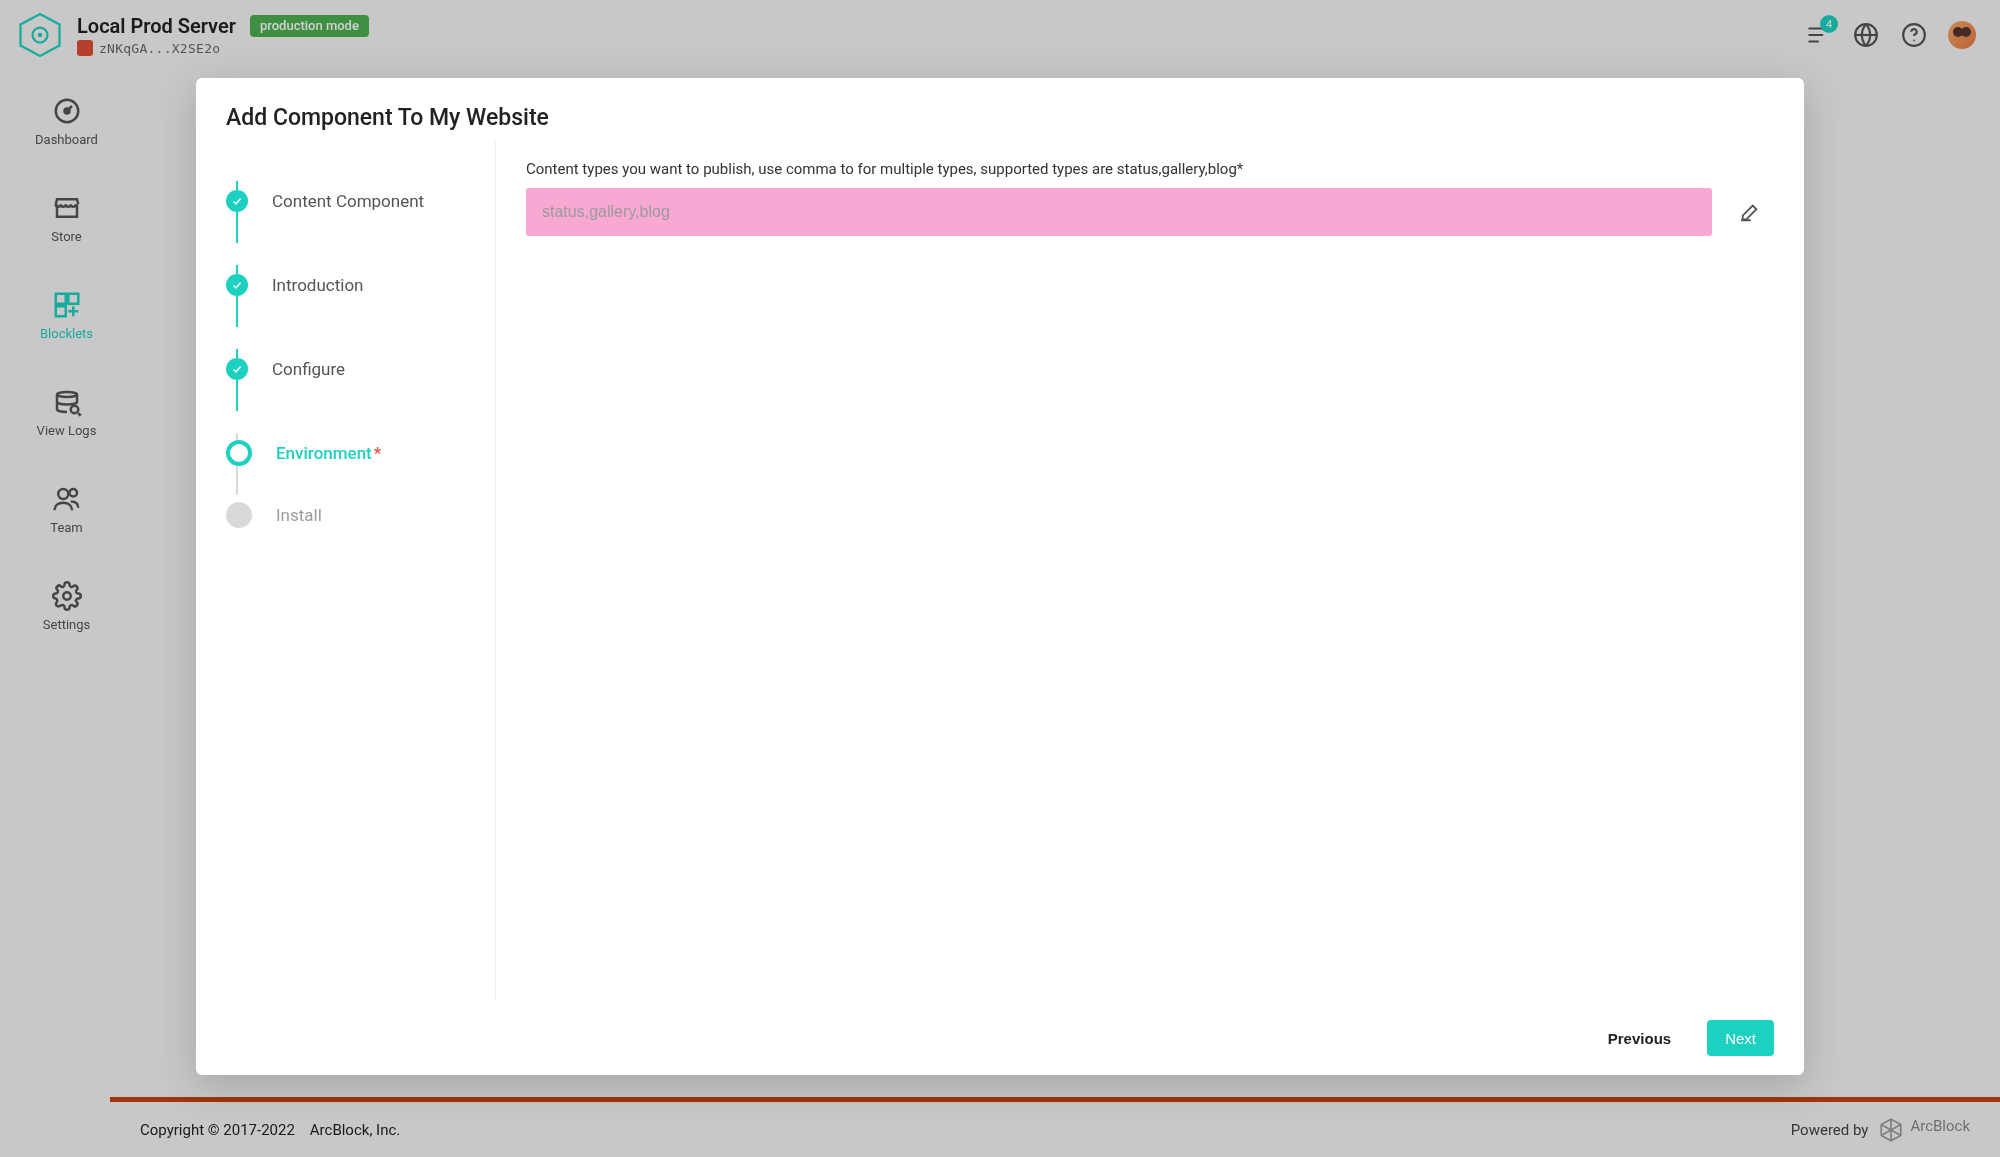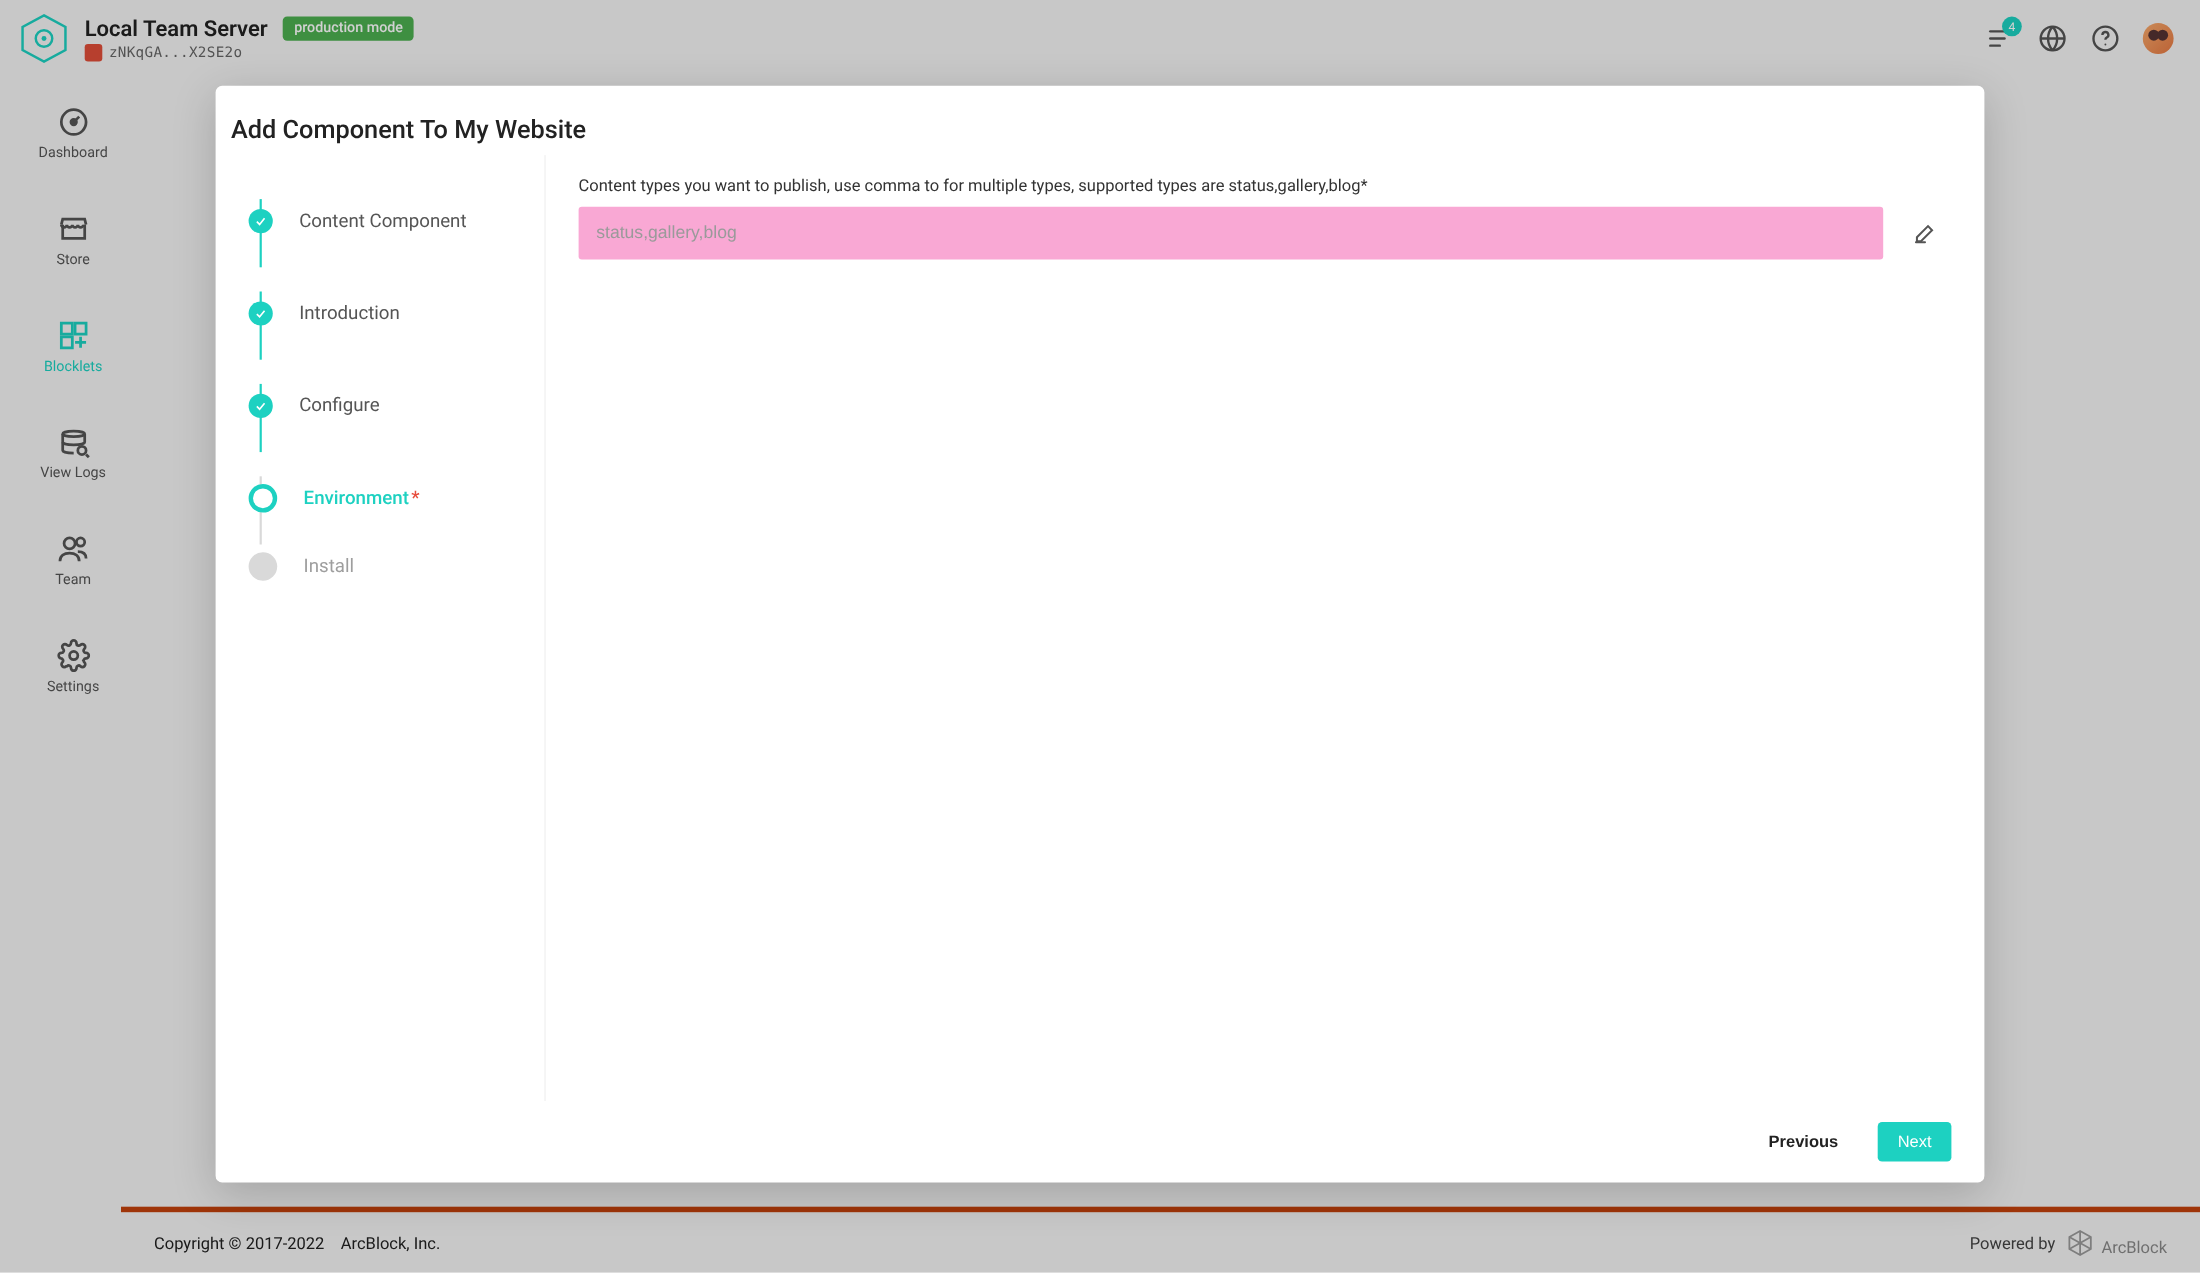--- a/index.html
+++ b/index.html
@@ -65,37 +65,37 @@
   .content { flex:1; position:relative; background:#f5f5f5; }
 
   
   .footer {
     position:absolute; bottom:0; left:110px; right:0; height:60px;
     border-top:5px solid #c2410c; display:flex; align-items:center;
     padding:0 30px; font-size:15px; color:#222; background:#f5f5f5;
   }
   .footer .copyright { flex:1; }
   .footer .powered { display:flex; align-items:center; gap:10px; color:#444;}
-  .footer .ab-logo { display:flex; align-items:flex-end; gap:6px; color:#888; }
+  .footer .ab-logo { display:flex; align-items:flex-start; gap:6px; color:#888; }
   .footer .ab-logo span{font-size:15px;}
 
   
   .overlay {
     position:absolute; inset:0; background:rgba(0,0,0,0.18);
     display:flex; align-items:flex-start; justify-content:center;
     z-index:20;
   }
   .modal {
     margin-top:78px;
     width:1608px; max-width:calc(100% - 200px);
     height:1000px; max-height:calc(100% - 160px);
     background:#fff; border-radius:6px; box-shadow:0 10px 40px rgba(0,0,0,.18);
     display:flex; flex-direction:column; overflow:hidden;
   }
-  .modal-title { font-size:23px; font-weight:500; color:#222; padding:26px 30px 10px 14px; }
+  .modal-title { font-size:23px; font-weight:500; color:#222; padding:26px 30px 10px 30px; }
   .modal-body { flex:1; display:flex; overflow:hidden; }
 
   
   .steps {
     width:300px; min-width:300px; border-right:1px solid #eee;
     padding:18px 20px 20px 30px;
   }
   .step {
     display:flex; align-items:center; gap:24px; position:relative;
     height:84px;
@@ -156,21 +156,21 @@
   <div class="header">
     <div class="logo">
       <svg viewBox="0 0 64 64" width="48" height="48">
         <polygon points="32,4 58,18 58,46 32,60 6,46 6,18" fill="none" stroke="#1dd1c1" stroke-width="3"></polygon>
         <circle cx="32" cy="32" r="10" fill="none" stroke="#1dd1c1" stroke-width="3"></circle>
         <circle cx="32" cy="32" r="3" fill="#1dd1c1"></circle>
       </svg>
     </div>
     <div class="title-group">
       <div class="title-row">
-        <h1>Local Team Server</h1>
+        <h1>Local Prod Server</h1>
         <span class="mode-badge">production mode</span>
       </div>
       <div class="sub-row">
         <span class="sub-icon"></span>
         <span class="addr">zNKqGA...X2SE2o</span>
       </div>
     </div>
     <div class="header-spacer"></div>
     <div class="hdr-actions">
       <div class="icon-btn">

